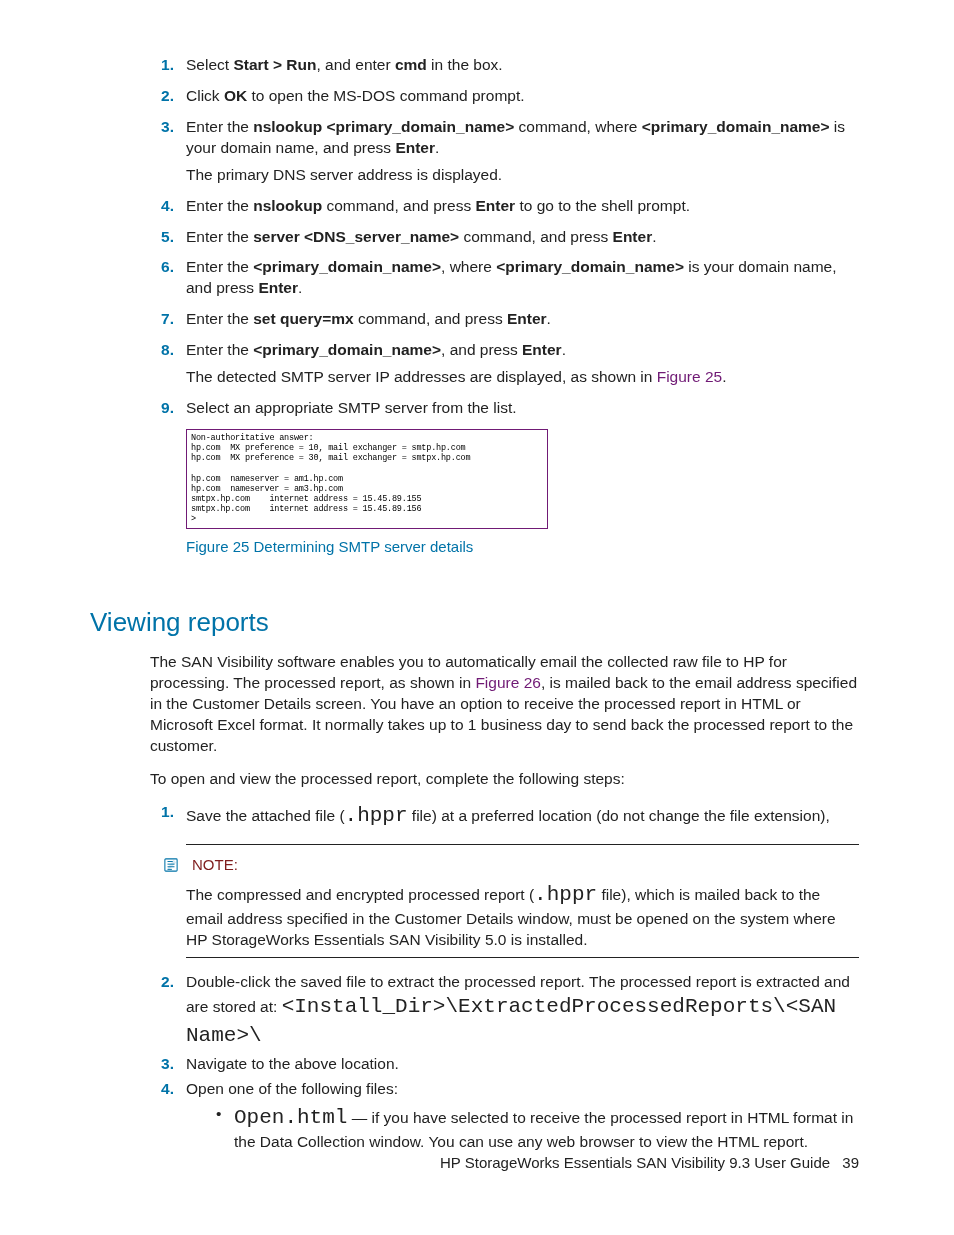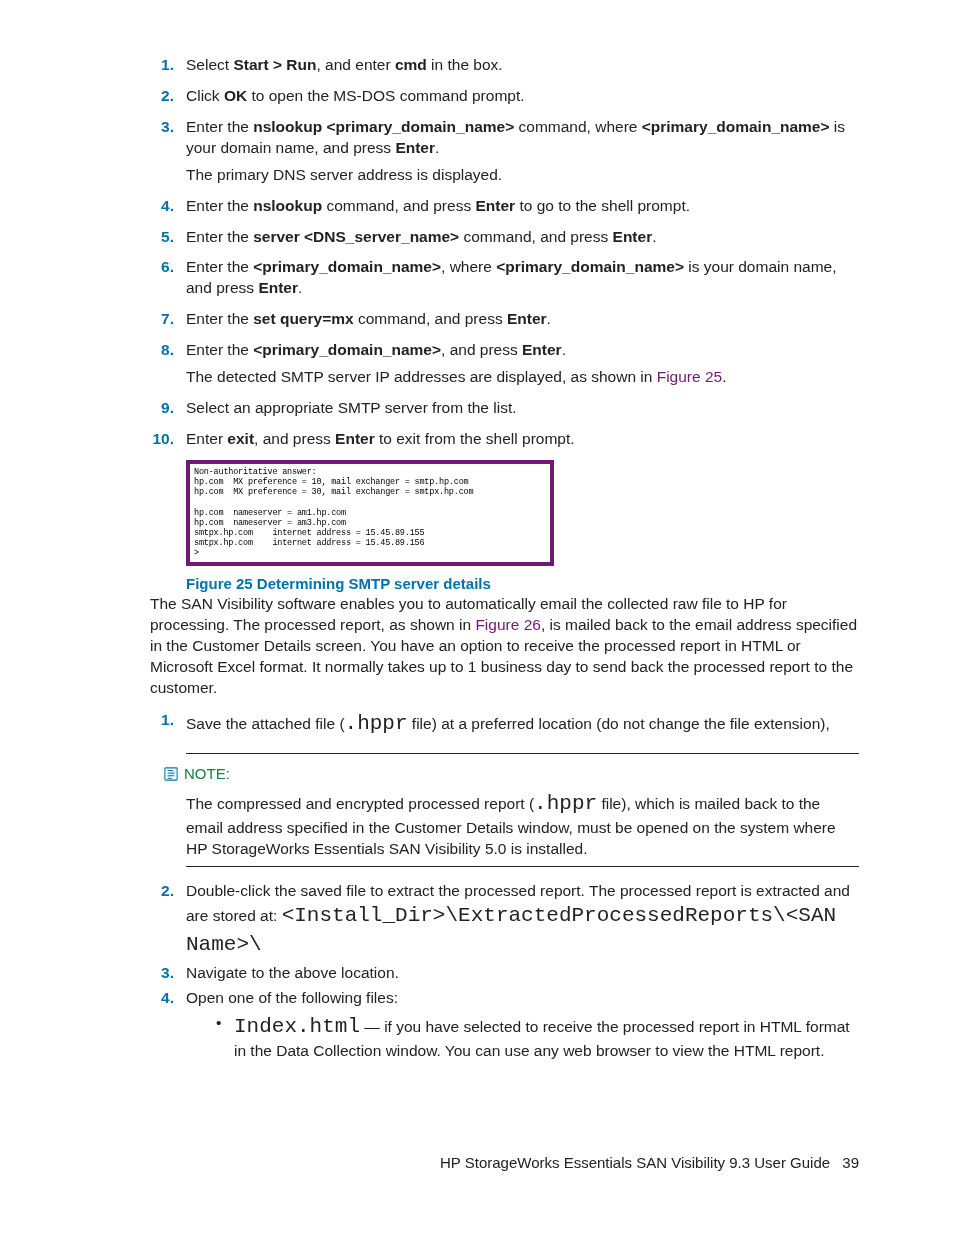--- a/index.html
+++ b/index.html
@@ -35,35 +35,35 @@
     width: 24px;
     color: #0073a8;
     font-weight: bold;
   }
   .para-indent {
     margin-top: 6px;
   }
   .link { color: #701a75; }
   b { font-weight: bold; }
   .figure-box {
-    border: 4px solid #701a75;
+    border: 1px solid #701a75;
     background: #fff;
     font-family: "Courier New", monospace;
     font-size: 8.5px;
     line-height: 1.2;
     padding: 3px 4px;
     width: 352px;
     margin: 8px 0 8px 96px;
     white-space: pre;
     letter-spacing: -0.2px;
     color: #000;
   }
   .figure-caption {
     color: #0073a8;
-    font-weight: bold;
+    font-weight: normal;
     font-size: 15px;
     margin: 8px 0 0 96px;
   }
   h2.section {
     color: #0073a8;
     font-weight: normal;
     font-size: 26px;
     margin: 48px 0 12px 0;
   }
   .body-text {
@@ -72,25 +72,25 @@
   .note-block {
     margin: 14px 0 14px 96px;
     padding: 0;
   }
   .note-rule {
     border: none;
     border-top: 1.5px solid #222;
     margin: 6px 0 10px 0;
   }
   .note-head {
-    color: #15803d;
+    color: #7f1d1d;
     font-size: 15px;
     display: flex;
     align-items: center;
-    gap: 6px;
+    gap: 14px;
     margin-left: -22px;
   }
   .note-content {
     margin: 6px 0 4px 0;
   }
   ul.bullets {
     list-style: none;
     padding: 0;
     margin: 4px 0 0 30px;
   }
@@ -158,39 +158,37 @@
       </li>
       <li>
         <span class="num">8.</span>
         <div>Enter the <b>&lt;primary_domain_name&gt;</b>, and press <b>Enter</b>.</div>
         <div class="para-indent">The detected SMTP server IP addresses are displayed, as shown in <span class="link">Figure 25</span>.</div>
       </li>
       <li>
         <span class="num">9.</span>
         <div>Select an appropriate SMTP server from the list.</div>
       </li>
-      <li>
-        <span class="num">10.</span>
-        <div>Enter <b>exit</b>, and press <b>Enter</b> to exit from the shell prompt.</div>
-      </li>
     </ol>
 
   <div class="figure-box">Non-authoritative answer:
 hp.com  MX preference = 10, mail exchanger = smtp.hp.com
 hp.com  MX preference = 30, mail exchanger = smtpx.hp.com
 
 hp.com  nameserver = am1.hp.com
 hp.com  nameserver = am3.hp.com
 smtpx.hp.com    internet address = 15.45.89.155
 smtpx.hp.com    internet address = 15.45.89.156
 &gt;</div>
   <div class="figure-caption">Figure 25 Determining SMTP server details</div>
 
+  <h2 class="section">Viewing reports</h2>
 
   <p class="body-text">The SAN Visibility software enables you to automatically email the collected raw file to HP for processing. The processed report, as shown in <span class="link">Figure 26</span>, is mailed back to the email address specified in the Customer Details screen. You have an option to receive the processed report in HTML or Microsoft Excel format. It normally takes up to 1 business day to send back the processed report to the customer.</p>
+  <p class="body-text">To open and view the processed report, complete the following steps:</p>
 
   <ol class="numbered" id="list2a">
       <li>
         <span class="num">1.</span>
         <div>Save the attached file (<span class="mono">.hppr</span> file) at a preferred location (do not change the file extension),</div>
       </li>
     </ol>
 
   <div class="note-block">
     <hr class="note-rule">
@@ -212,21 +210,21 @@
         <div>Double-click the saved file to extract the processed report. The processed report is extracted and are stored at: <span class="mono">&lt;Install_Dir&gt;\ExtractedProcessedReports\&lt;SAN Name&gt;\</span></div>
       </li>
       <li style="margin-bottom: 4px;">
         <span class="num">3.</span>
         <div>Navigate to the above location.</div>
       </li>
       <li style="margin-bottom: 4px;">
         <span class="num">4.</span>
         <div>Open one of the following files:</div>
         <ul class="bullets">
-          <li><span class="mono">Index.html</span> — if you have selected to receive the processed report in HTML format in the Data Collection window. You can use any web browser to view the HTML report.</li>
+          <li><span class="mono">Open.html</span> — if you have selected to receive the processed report in HTML format in the Data Collection window. You can use any web browser to view the HTML report.</li>
         </ul>
       </li>
     </ol>
 
 </div>
 
 <div class="footer">
   <span>HP StorageWorks Essentials SAN Visibility 9.3 User Guide</span>
   <span class="pageno">39</span>
 </div>

